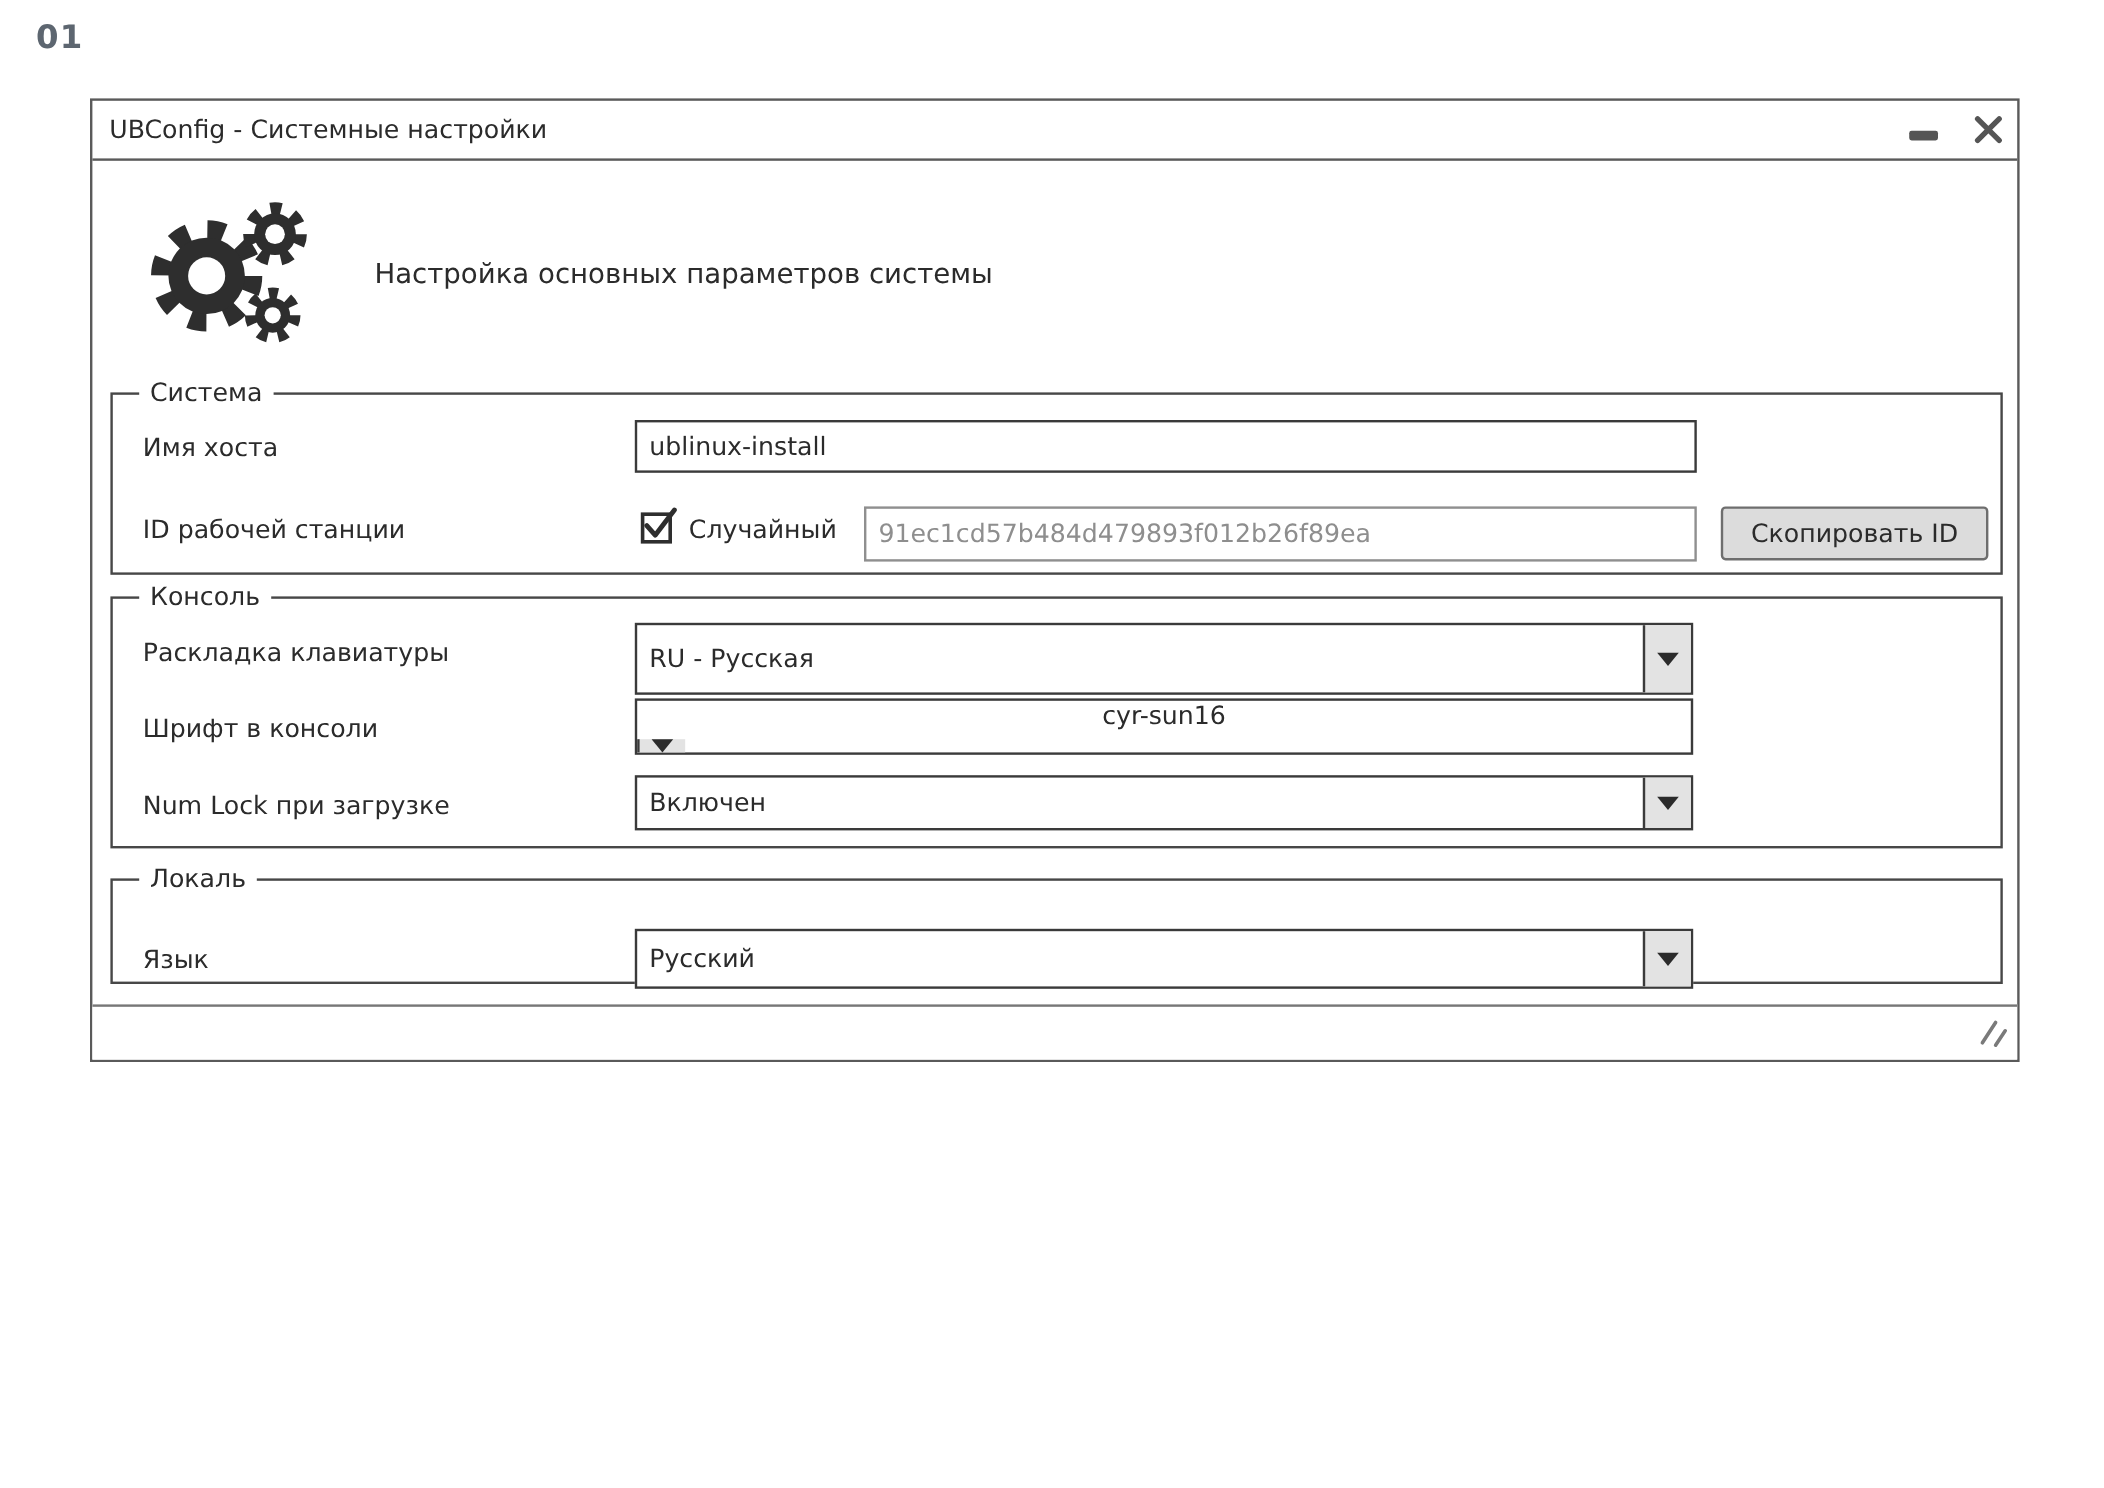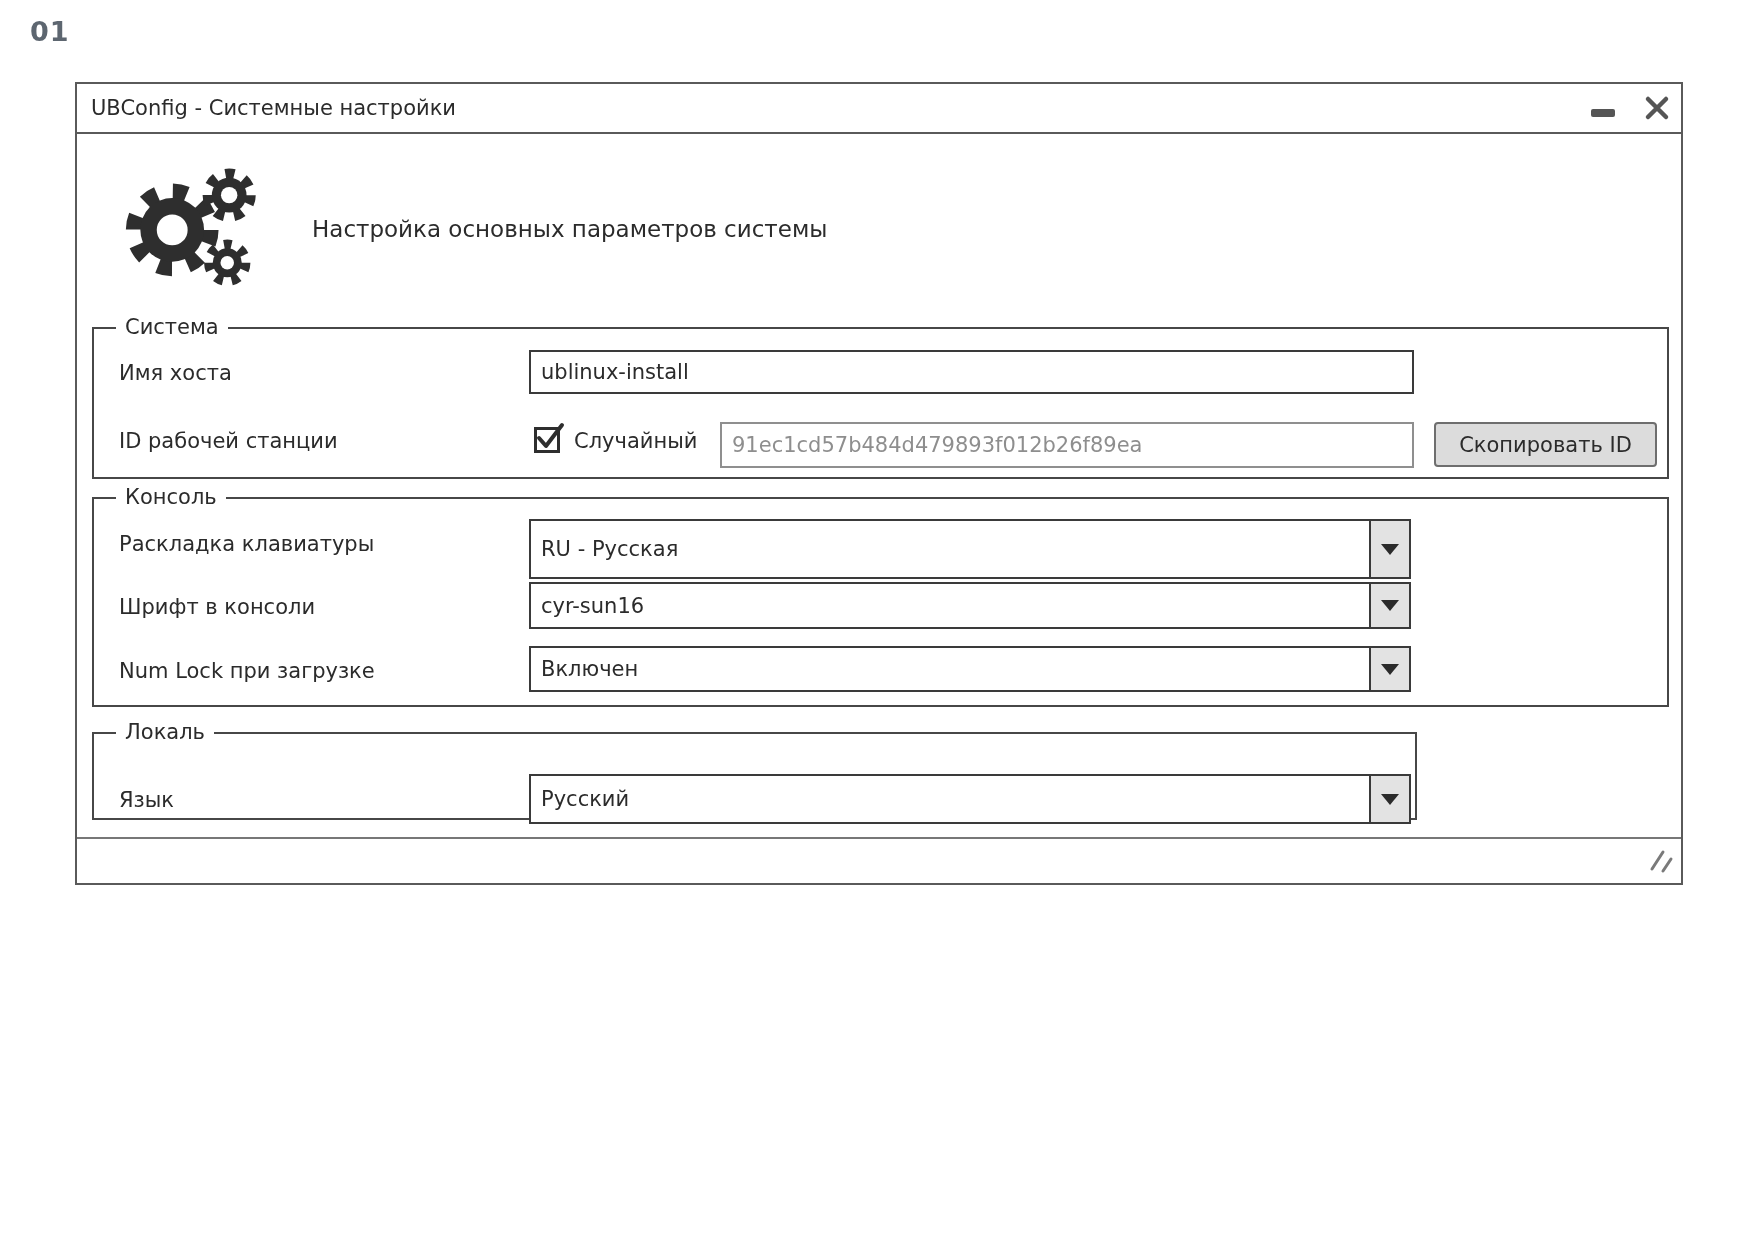--- a/index.html
+++ b/index.html
@@ -24,21 +24,21 @@
   
   .header-icon { position: absolute; left: 45px; top: 74px; width: 140px; height: 138px; }
   .header-subtitle { position: absolute; left: 235px; top: 132px; font-size: 23px; color: #2b2b2b; }
 
   
   .groupbox { position: absolute; border: 2px solid #474747; background: transparent; }
   .groupbox-label { position: absolute; top: -14px; left: 22px; background: #ffffff;
     padding: 0 9px; font-size: 21px; color: #2b2b2b; }
   .gb-system  { left: 15px; top: 243px; width: 1577px; height: 152px; }
   .gb-console { left: 15px; top: 413px; width: 1577px; height: 210px; }
-  .gb-locale  { left: 15px; top: 648px; width: 1325px; height: 88px;  }
+  .gb-locale  { left: 15px; top: 648px; width: 1577px; height: 88px;  }
 
   .field-label { position: absolute; font-size: 21px; color: #2b2b2b; white-space: nowrap; }
 
   .text-input { position: absolute; border: 2px solid #3a3a3a; background: #fff;
     font-family: "DejaVu Sans", sans-serif; font-size: 21px; color: #2b2b2b;
     padding: 0 10px; outline: none; }
   .text-input.disabled { border-color: #8f8f8f; color: #8e8e8e; }
 
   
   .checkbox { position: absolute; width: 26px; height: 26px; border: 3px solid #2e2e2e;
@@ -132,21 +132,21 @@
 
     <span class="field-label" style="left:25px; top:33px;">Раскладка клавиатуры</span>
     <div class="dropdown" style="left:435px; top:20px; width:882px; height:60px;">
       <span class="dropdown-value">RU - Русская</span>
       <span class="dropdown-button">
         <span class="dropdown-arrow"></span>
       </span>
     </div>
 
     <span class="field-label" style="left:25px; top:96px;">Шрифт в консоли</span>
-    <div class="dropdown" style="left:435px; top:83px; width:882px; height:47px;">
+    <div class="dropdown" style="left:435px; top:83px; width:882px; height:47px;flex-direction:column;">
       <span class="dropdown-value">cyr-sun16</span>
       <span class="dropdown-button">
         <span class="dropdown-arrow"></span>
       </span>
     </div>
 
     <span class="field-label" style="left:25px; top:160px;">Num Lock при загрузке</span>
     <div class="dropdown" style="left:435px; top:147px; width:882px; height:46px;">
       <span class="dropdown-value">Включен</span>
       <span class="dropdown-button">

